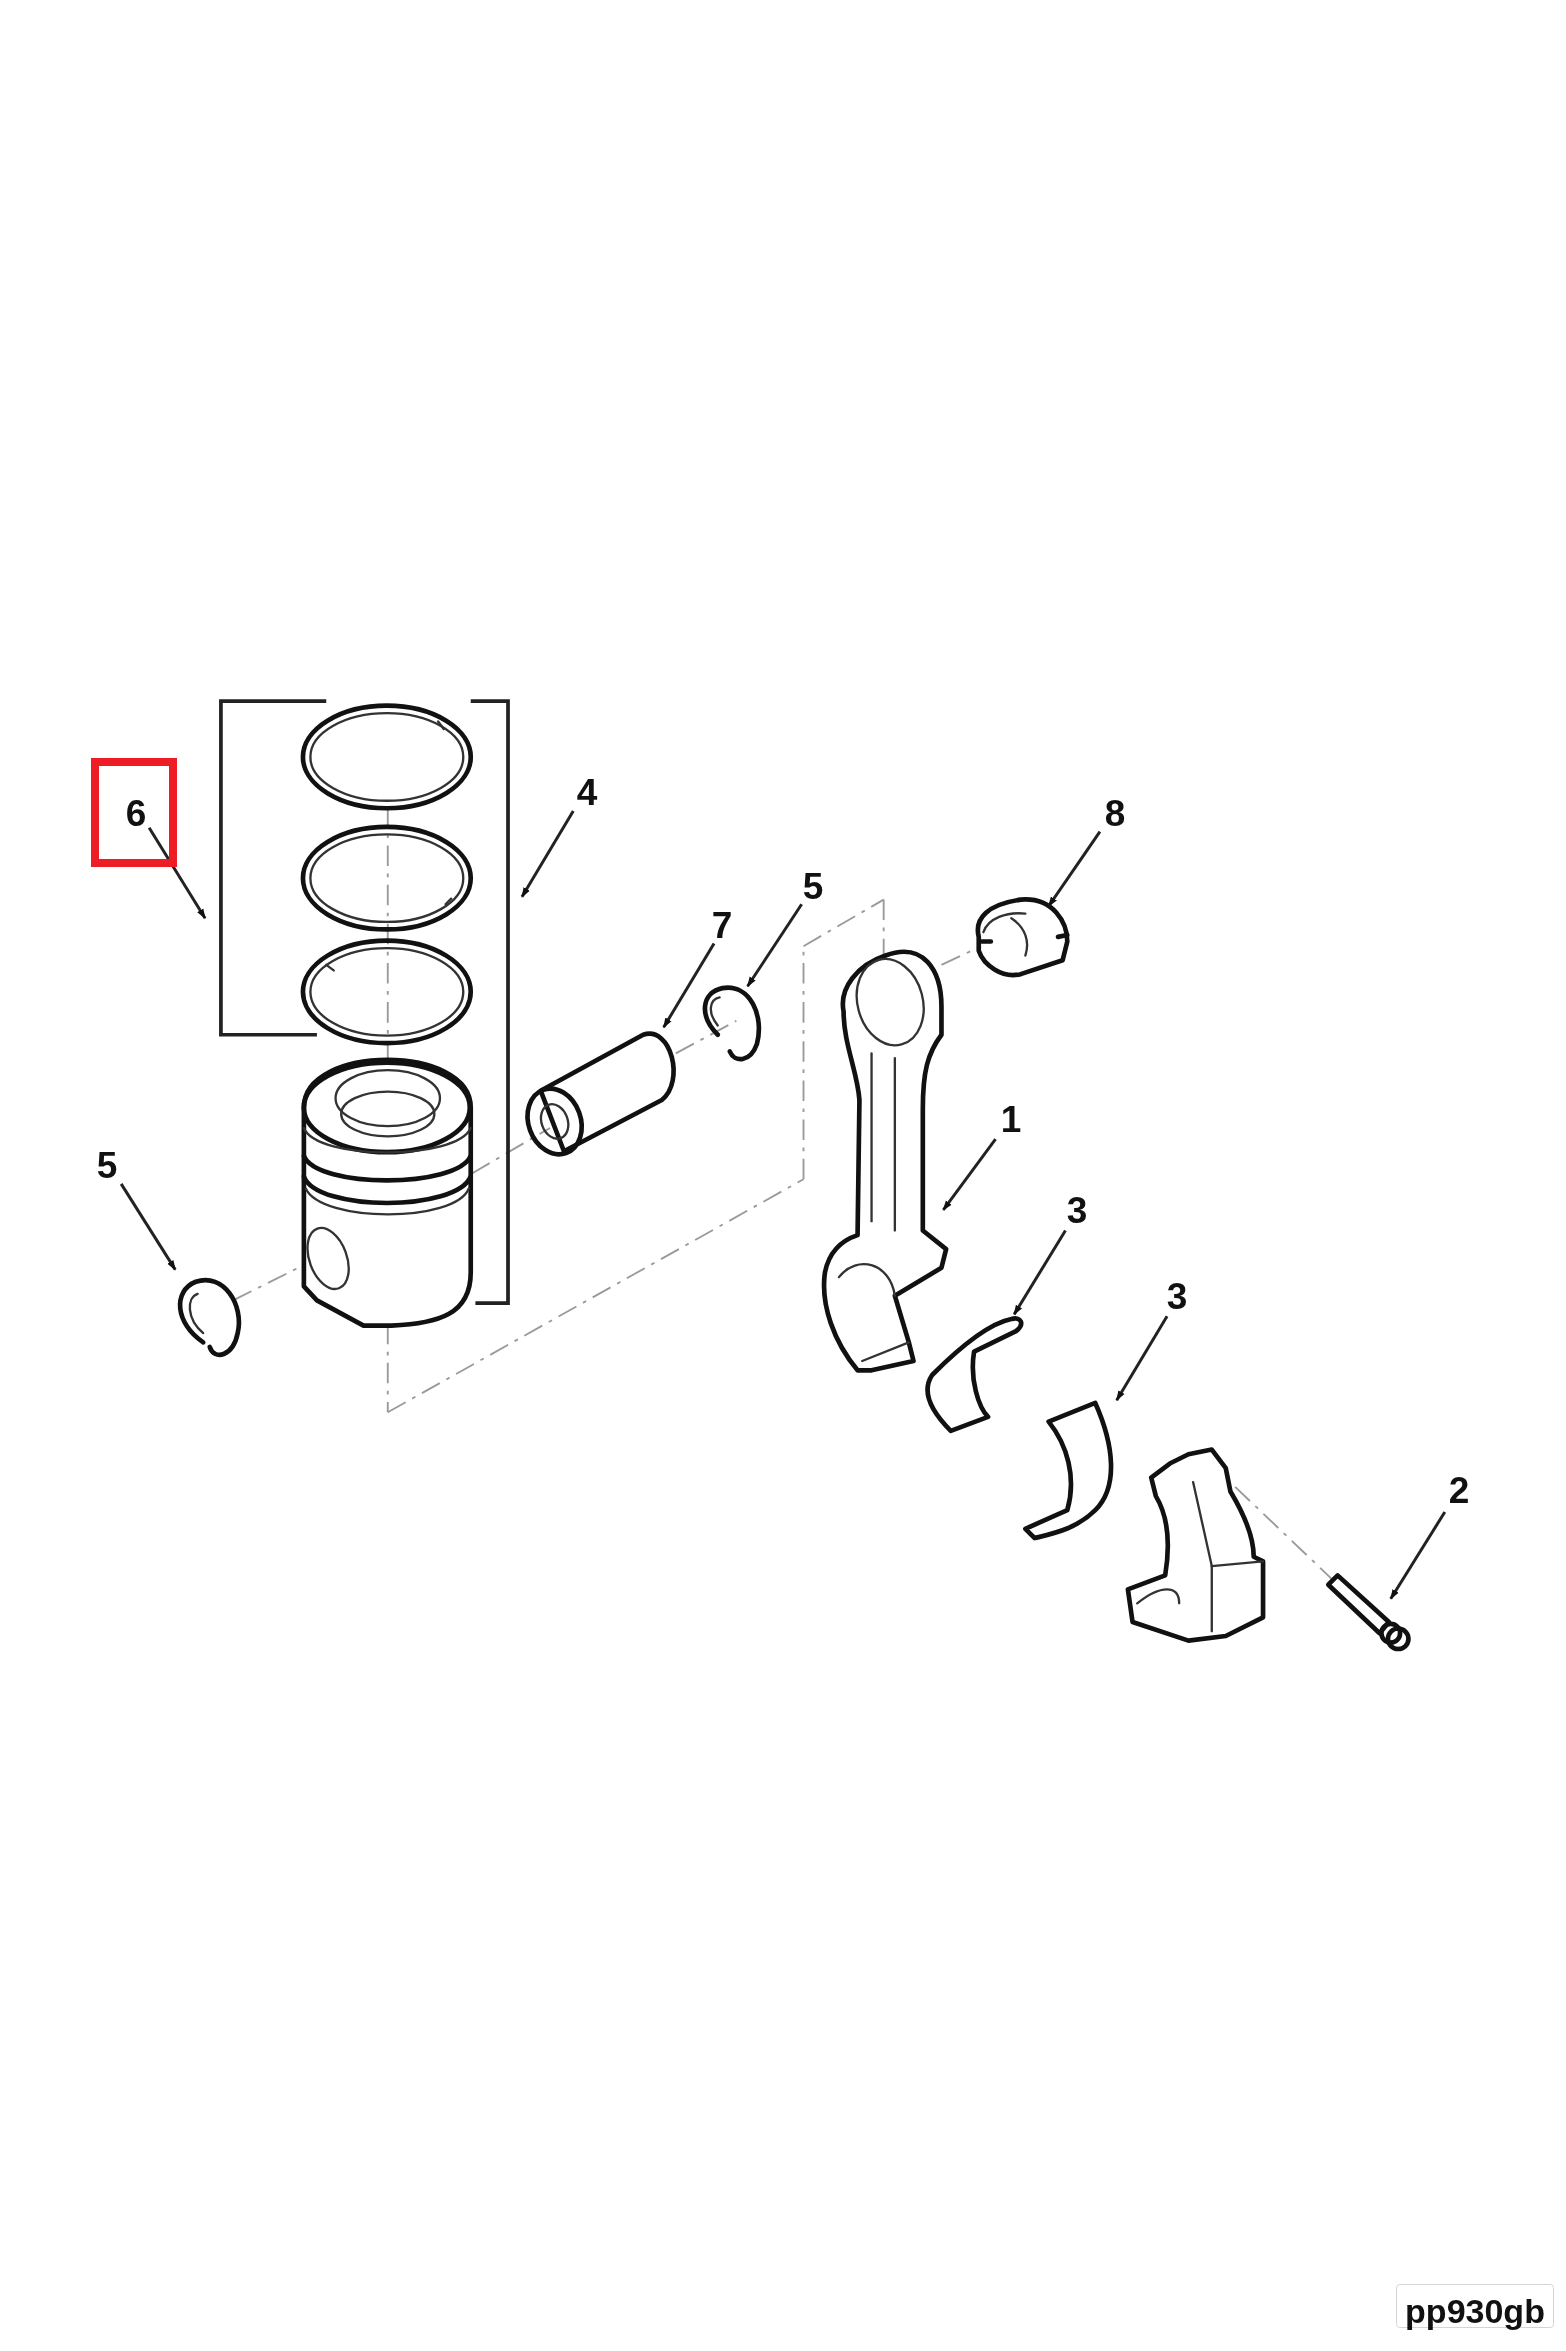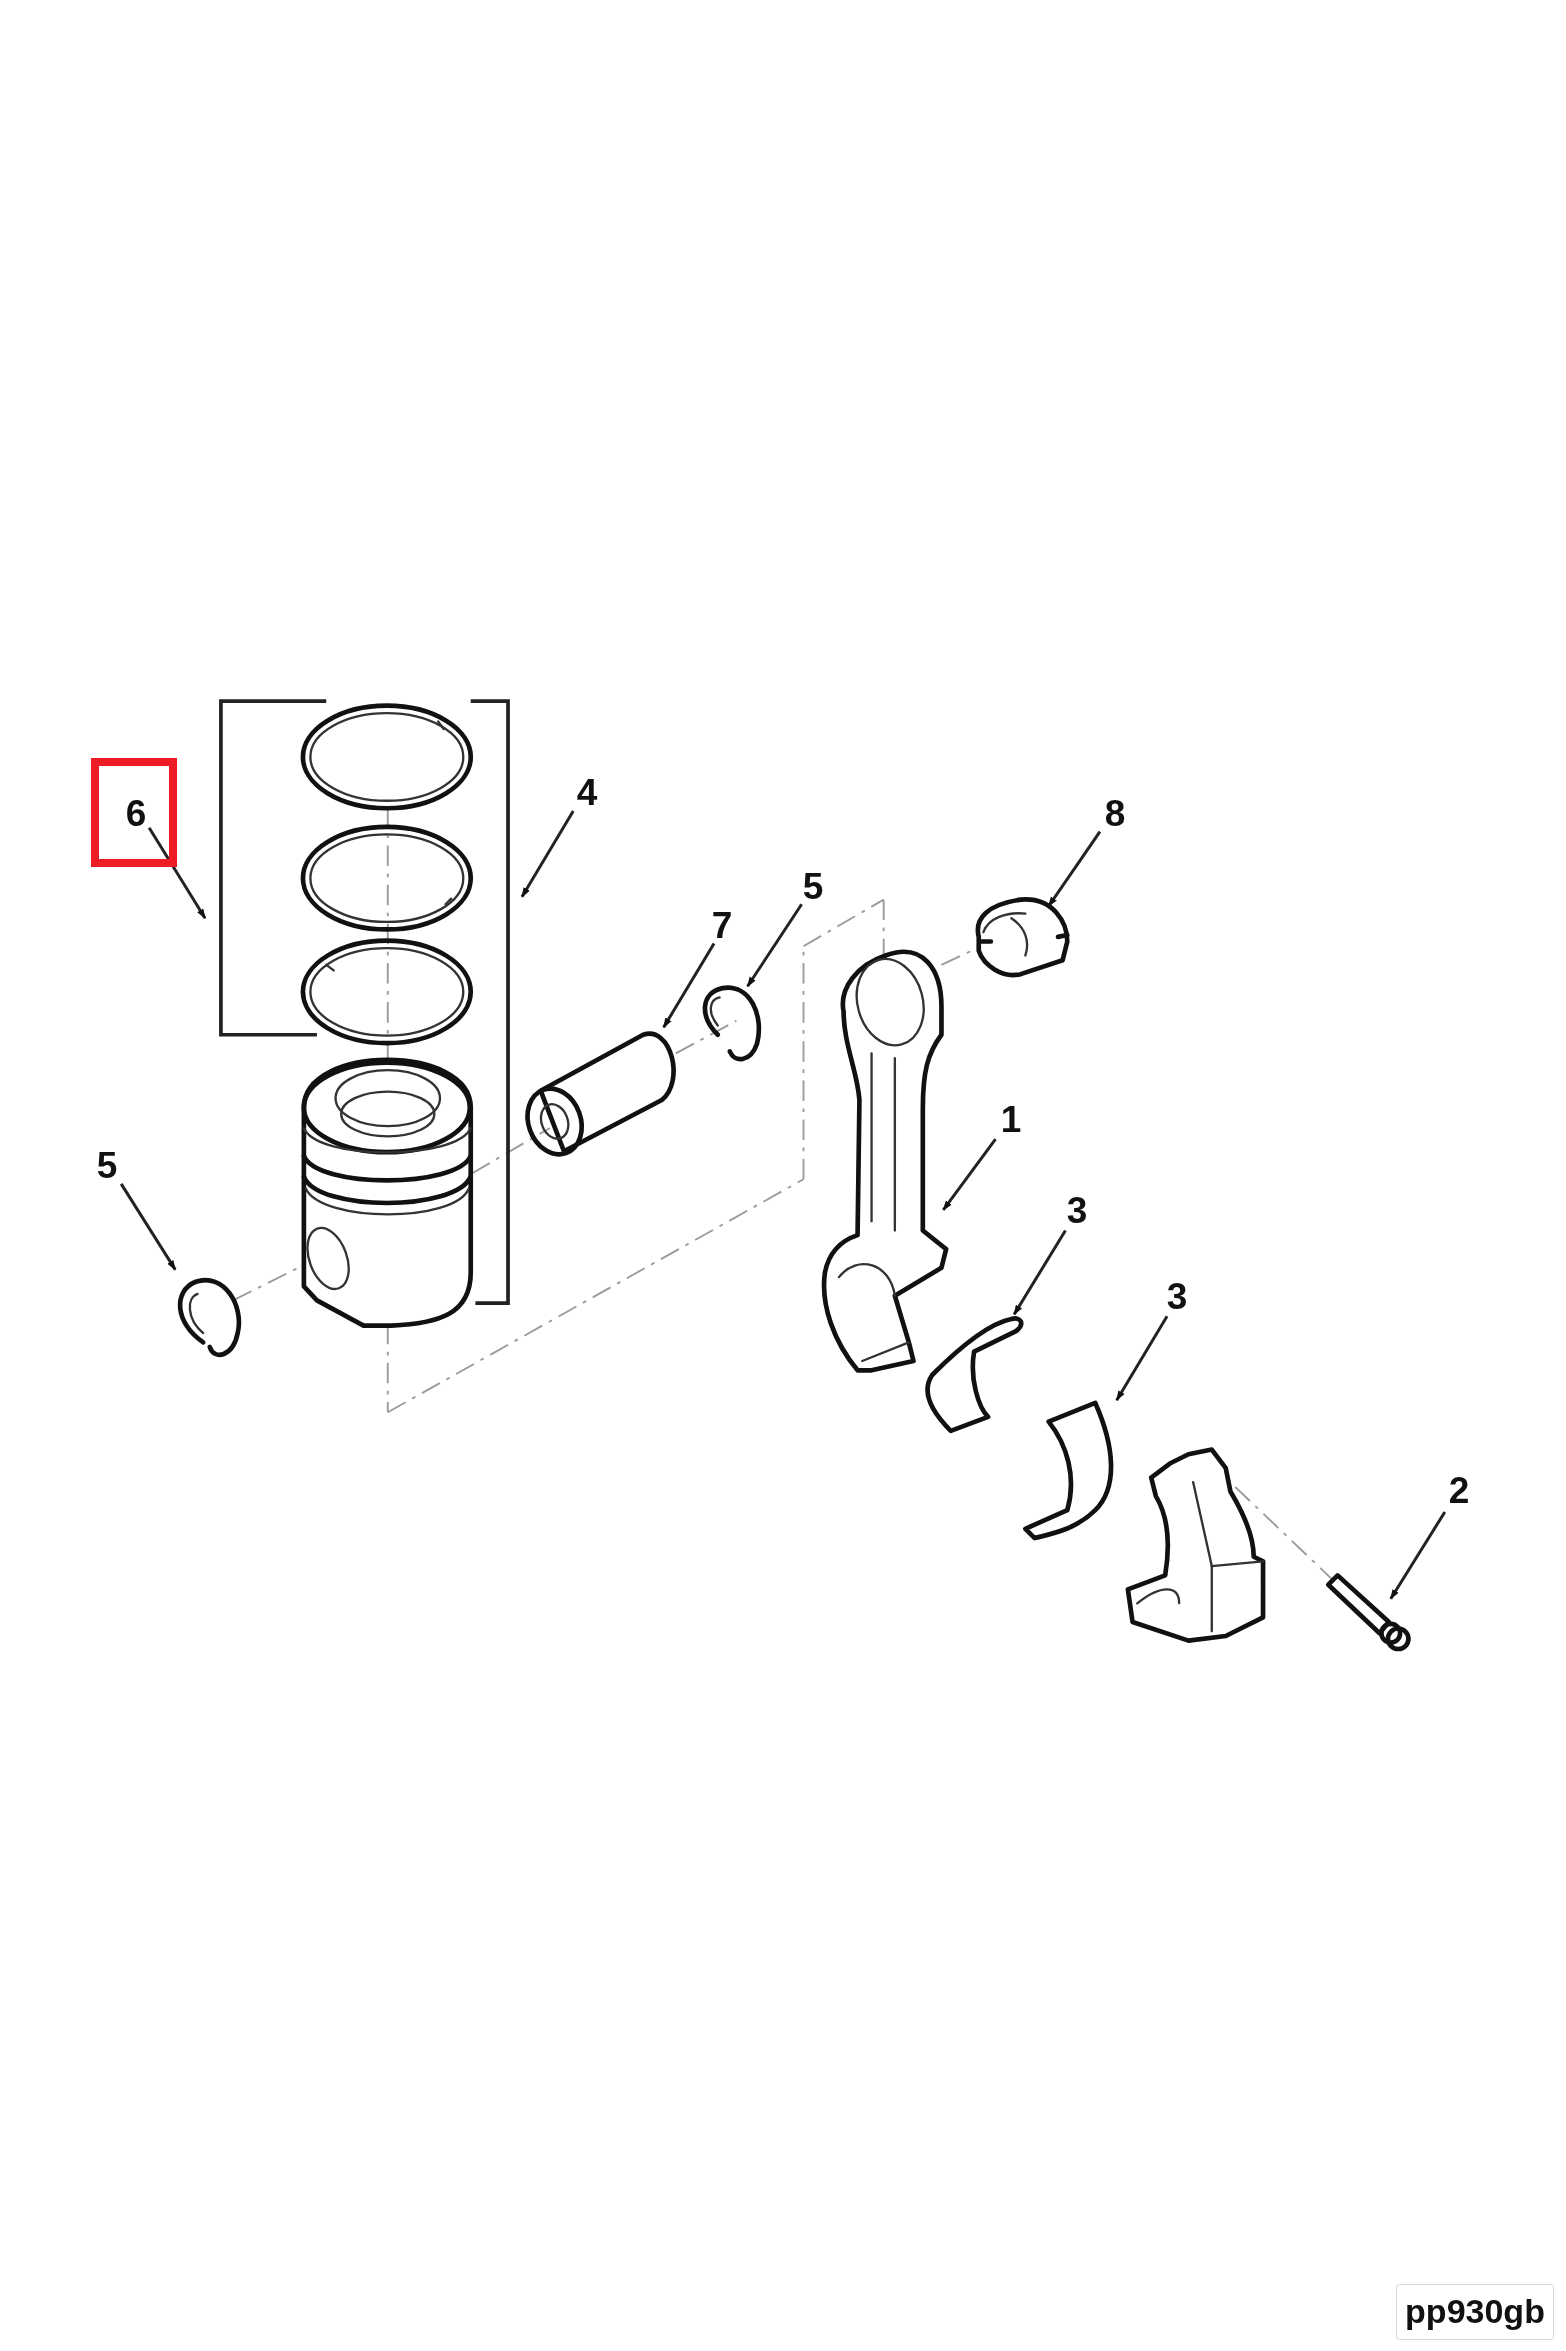--- a/index.html
+++ b/index.html
@@ -42,21 +42,21 @@
       position: absolute;
       border: 8.4px solid #ee1c24;
       box-sizing: border-box;
       pointer-events: none;
     }
     .figure-id {
       position: absolute;
       left: 1396px;
       top: 2284px;
       width: 158px;
-      height: 56px;
+      height: 44px;
       border: 1.9px solid #d5d5d5;
       border-radius: 3.7px;
       background: #ffffff;
       box-sizing: border-box;
       font-family: "Liberation Sans", sans-serif;
       font-weight: bold;
       font-size: 34px;
       line-height: 52px;
       text-align: center;
       color: #111;

